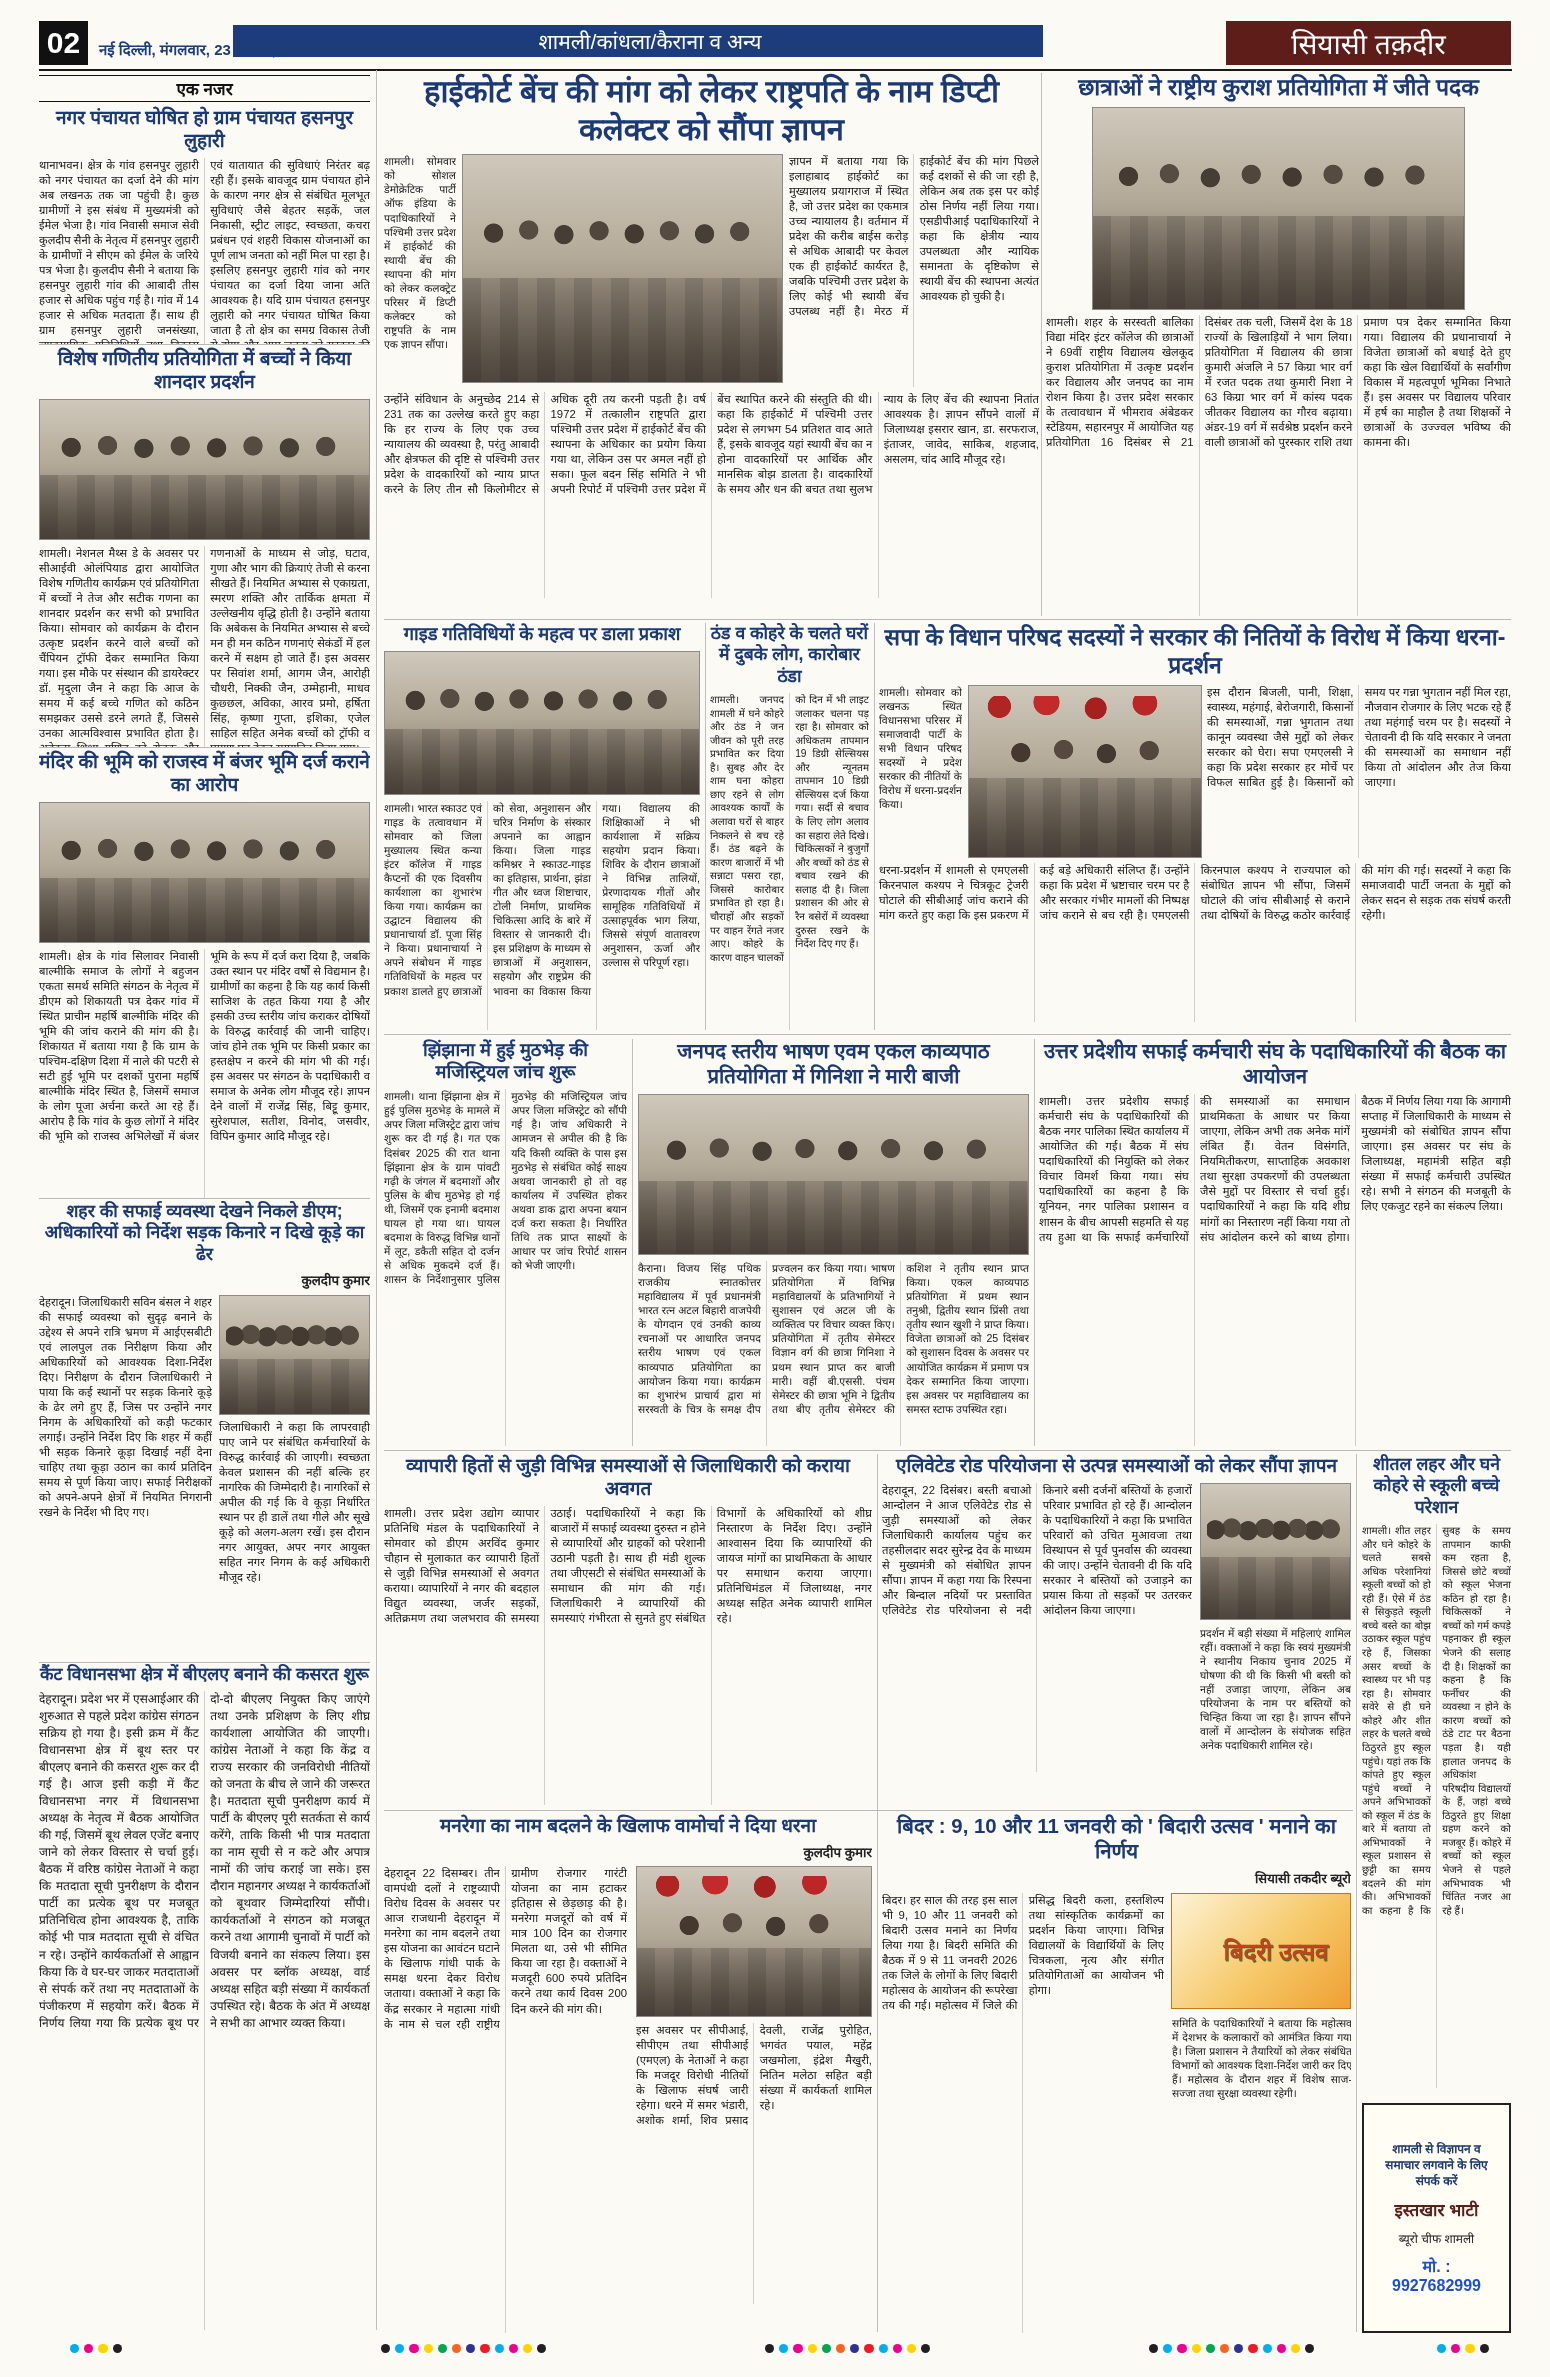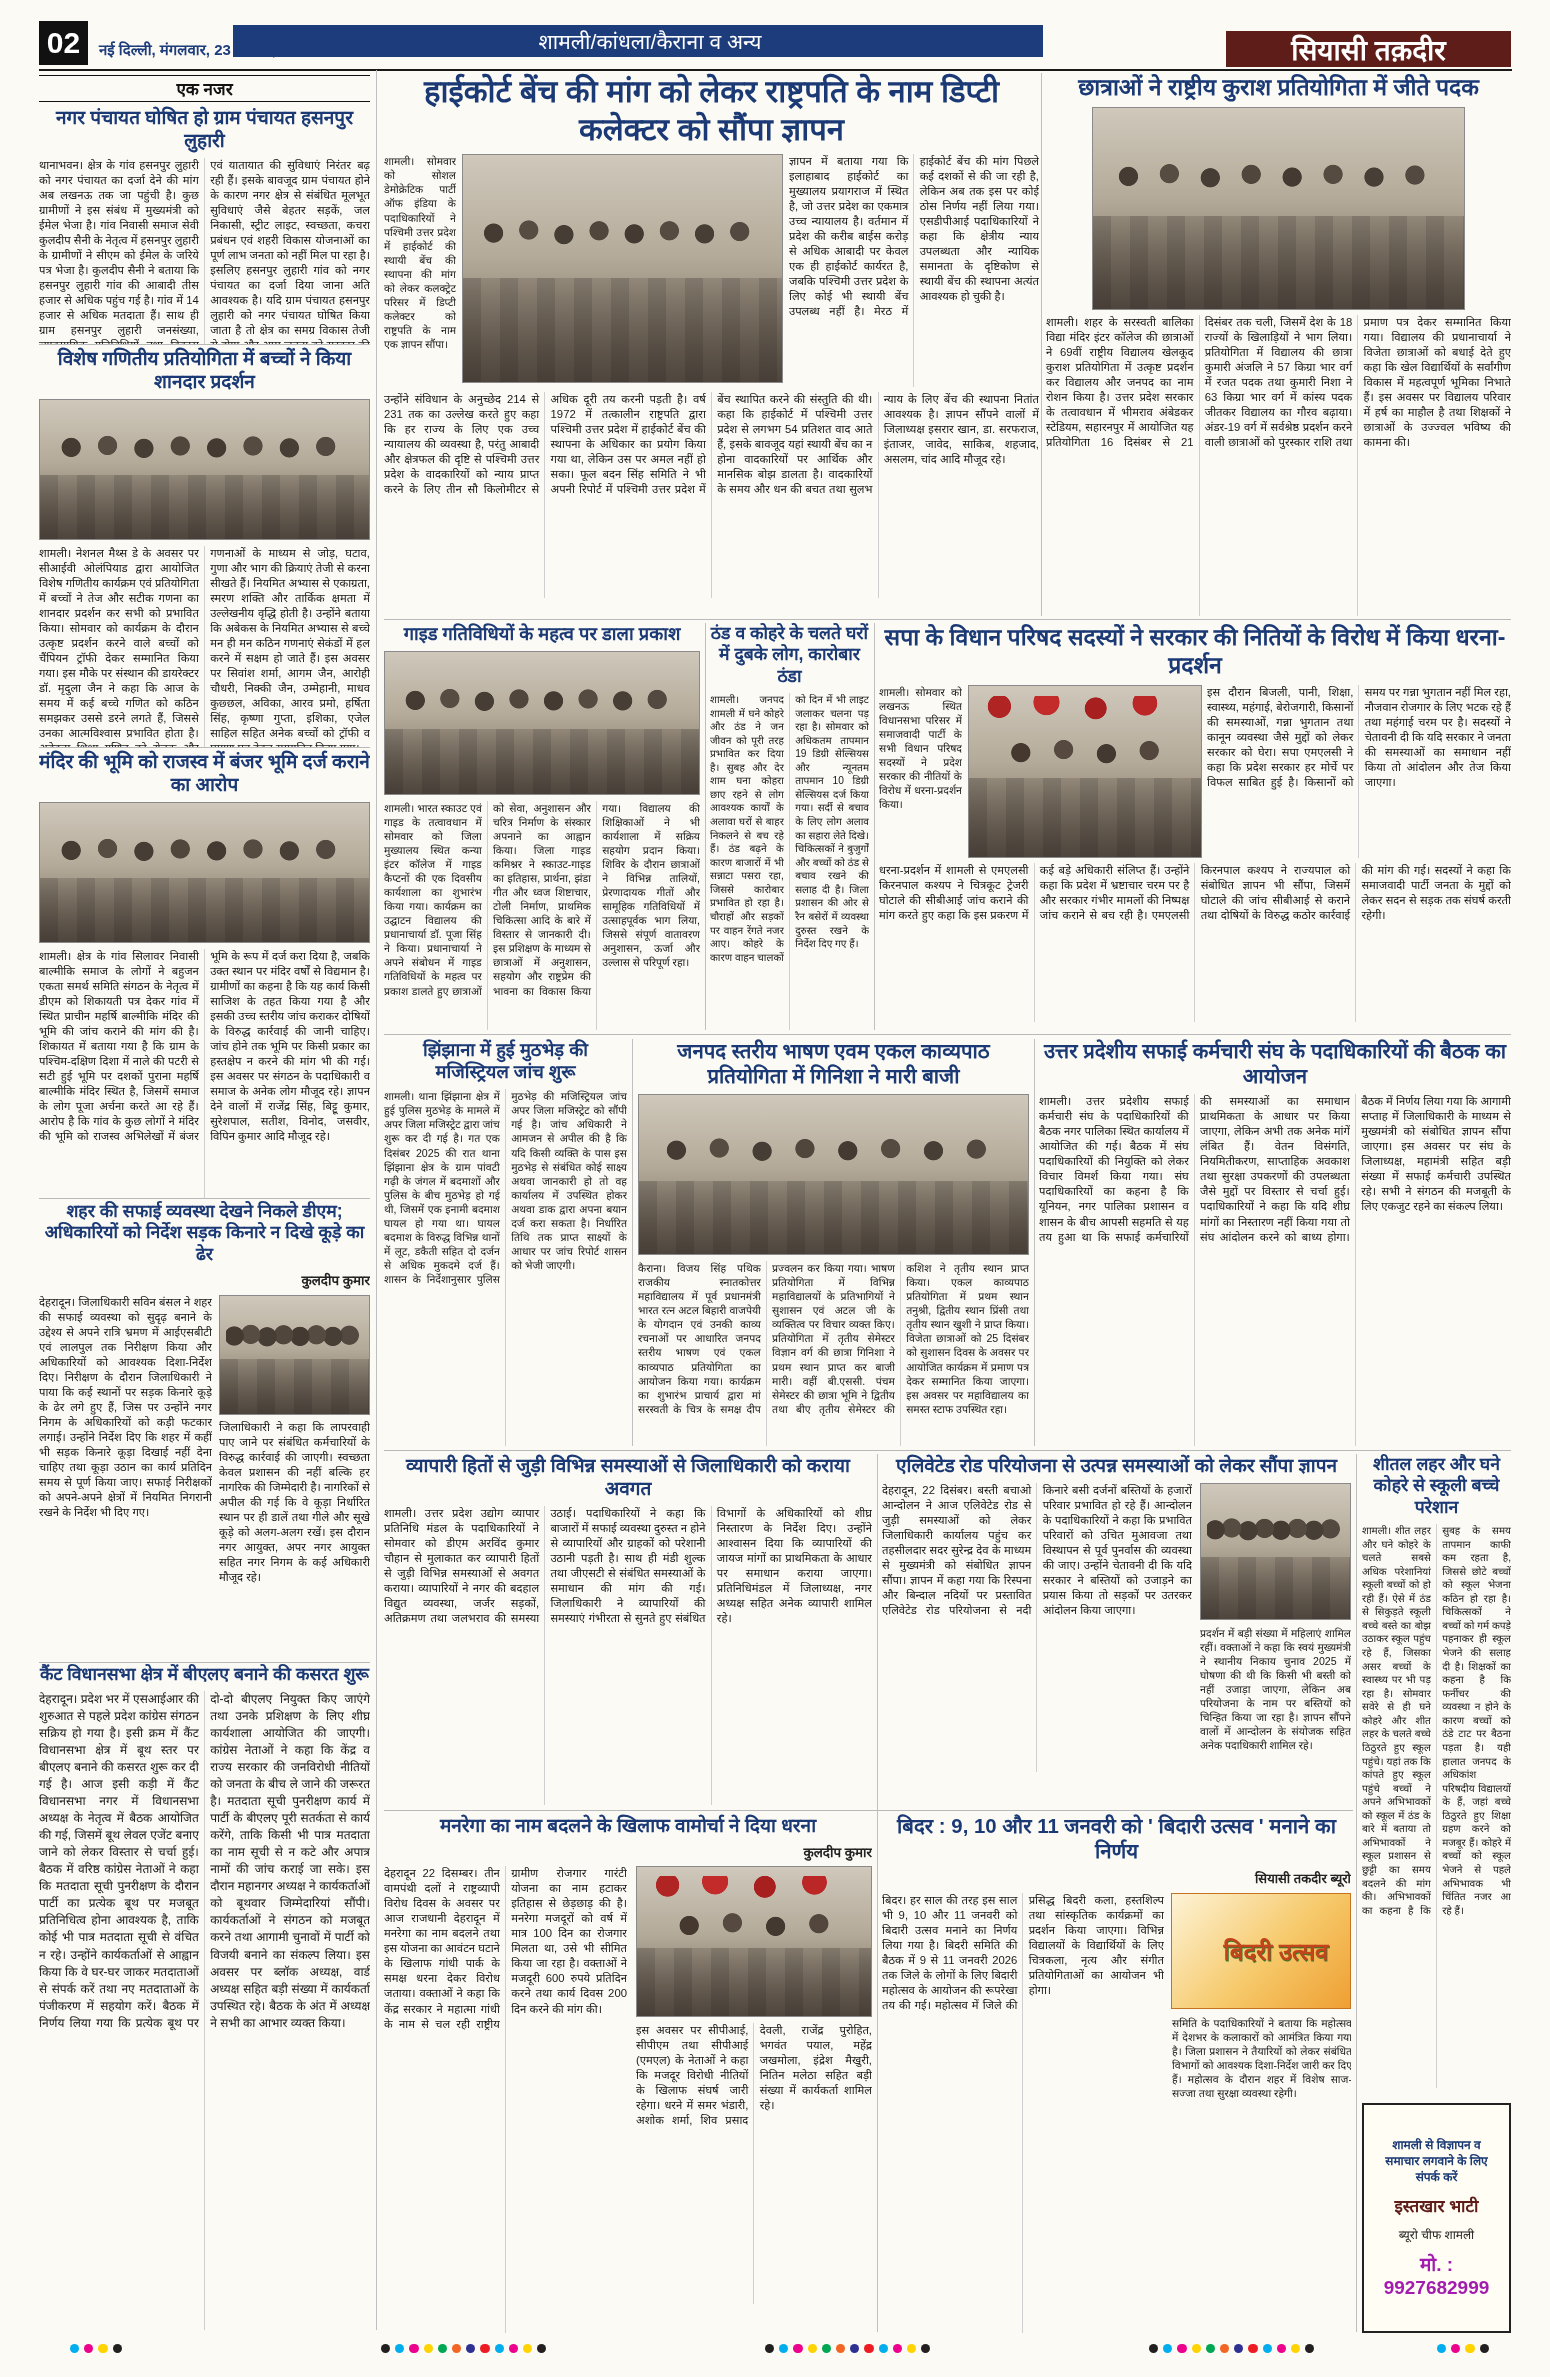--- a/index.html
+++ b/index.html
@@ -2,21 +2,21 @@
 <html style="font-size:11.3px"><head>
 <meta charset="utf-8">
 <style>
   *{margin:0;padding:0;box-sizing:border-box;}
   html,body{width:1550px;}
   body{height:2377px;position:relative;background:#fbfaf5;font-family:"Liberation Sans",sans-serif;color:#151515;overflow:hidden;}
   
   .pgnum{position:absolute;left:39px;top:21px;width:49px;height:44px;background:#111;color:#fff;font-size:30px;font-weight:700;display:flex;align-items:center;justify-content:center;}
   .dateline{position:absolute;left:99px;top:39px;font-size:15px;font-weight:700;color:#1d3c7c;}
   .secbar{position:absolute;left:233px;top:25px;width:810px;height:32px;background:#1d3c7c;color:#fff;font-size:21px;font-weight:400;display:flex;align-items:center;justify-content:center;padding-left:24px;}
-  .paperbox{position:absolute;left:1226px;top:21px;width:285px;height:36px;background:#5e1d18;color:#fff;font-size:28px;font-weight:700;display:flex;align-items:center;justify-content:center;margin-top:10px;}
+  .paperbox{position:absolute;left:1226px;top:21px;width:285px;height:44px;background:#5e1d18;color:#fff;font-size:28px;font-weight:400;display:flex;align-items:center;justify-content:center;}
   
   .hr2{position:absolute;height:2.1px;background:#1a1a1a;}
   .hrline{position:absolute;height:0.7px;background:#b9b9b9;}
   .vr{position:absolute;width:0.7px;background:#bfbfbf;}
   
   .art{position:absolute;overflow:hidden;display:flex;flex-direction:column;}
   .hl{font-weight:700;color:#1b3a75;text-align:center;line-height:1.22;margin-bottom:5.6px;flex:none;}
   .f44{font-size:31px;} .f33{font-size:23px;} .f29{font-size:20.4px;} .f27{font-size:19px;} .f26{font-size:18.3px;} .f25{font-size:17.6px;}
   .bt{font-size:11.3px;line-height:1.33;text-align:justify;color:#181818;flex:1 1 auto;overflow:hidden;}
   .c2{column-count:2;column-gap:11.3px;column-rule:0.7px solid #cfcfcf;}
@@ -49,21 +49,21 @@
     radial-gradient(circle at 40% 52%,#554940 0 9.2px,transparent 10px),
     radial-gradient(circle at 60% 56%,#443931 0 9.2px,transparent 10px),
     radial-gradient(circle at 80% 53%,#52463d 0 9.2px,transparent 10px);}
   
   .adbox{position:absolute;border:1.4px solid #c4731f;background:linear-gradient(135deg,#fdf3d7 0%,#f6c96a 55%,#ef9f33 100%);display:flex;align-items:center;justify-content:center;padding-left:30px;}
   .adtext{font-size:24px;font-weight:700;color:#c2441a;text-shadow:0.7px 0.7px 0 #2e7d32;}
   .contact{position:absolute;left:1362px;top:2103px;width:149px;height:230px;border:2.1px double #222;background:#fffdf4;display:flex;flex-direction:column;align-items:center;justify-content:center;text-align:center;padding:16px;gap:8.5px;}
   .contact .l1{font-size:12px;font-weight:700;color:#1b3a75;line-height:1.35;}
   .contact .nm{font-size:17px;font-weight:700;color:#5e1d18;}
   .contact .rl{font-size:12px;color:#222;}
-  .contact .ph{font-size:19px;font-weight:700;color:#a21caf;}
+  .contact .ph{font-size:16px;font-weight:700;color:#1d4ed8;}
   
   .dots{position:absolute;display:flex;gap:5px;}
   .dot{width:9.2px;height:9.2px;border-radius:50%;}
   .dc{background:#00aeef}.dmg{background:#ec008c}.dy{background:#ffd400}.dk{background:#231f20}
   .dg{background:#00a651}.dor{background:#f26522}.dbl{background:#2e3192}.drd{background:#ed1c24}
 </style>
 </head>
 <body>
 
 <div class="pgnum">02</div>

